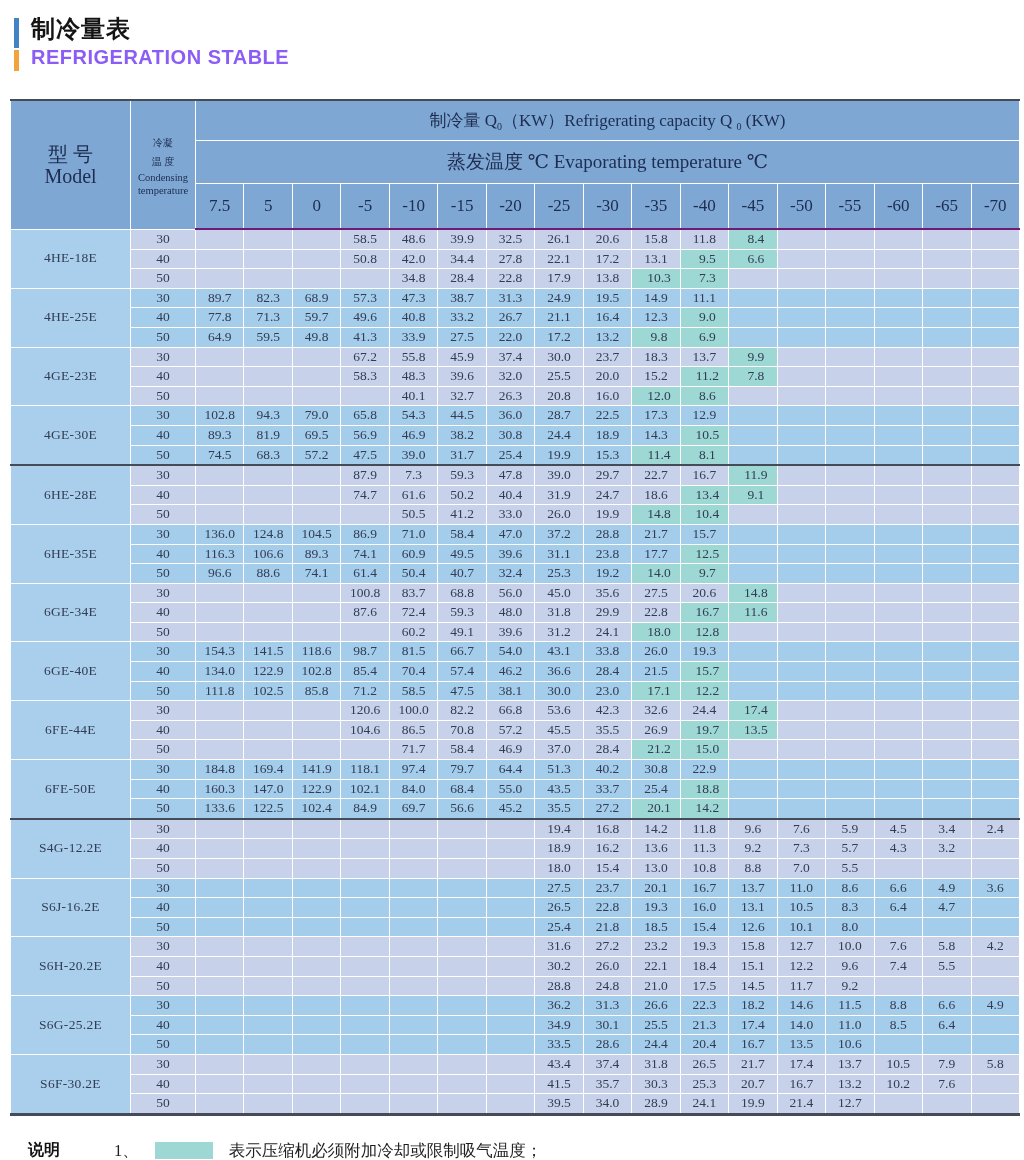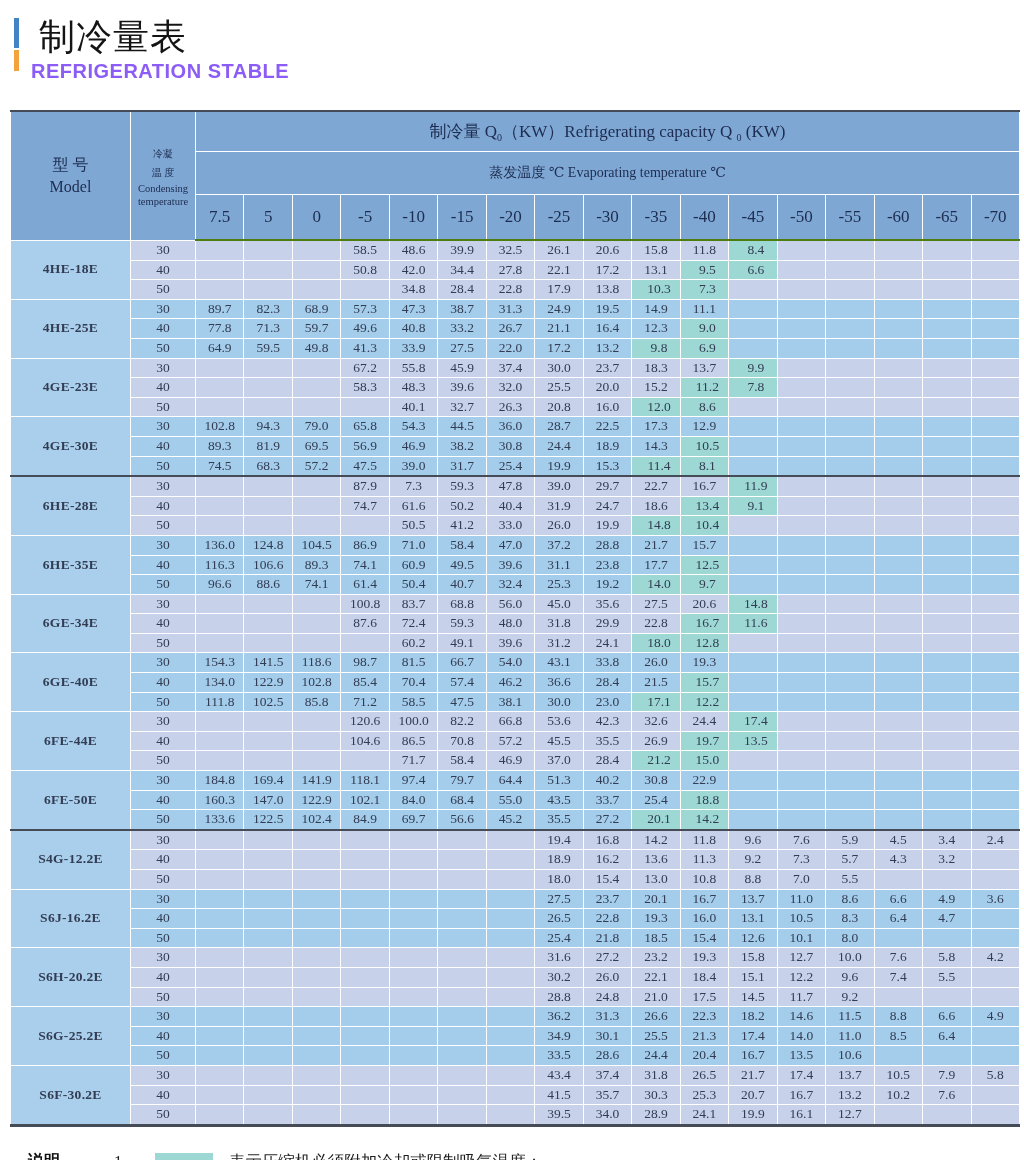--- a/index.html
+++ b/index.html
@@ -3,48 +3,48 @@
 <meta charset="utf-8">
 <style>
   html, body { margin: 0; padding: 0; background: #ffffff; }
   body { width: 1024px; height: 1160px; position: relative; font-family: "Liberation Sans", sans-serif; }
 
   
   .page-header { display: flex; align-items: flex-start; margin: 14px 0 0 14px; }
   .accent-bars { display: flex; flex-direction: column; margin-right: 12px; margin-top: 4px; }
   .bar-blue   { width: 5px; height: 30px; background: #4183c4; display: block; }
   .bar-orange { width: 5px; height: 21px; background: #f2a33c; display: block; margin-top: 2px; }
-  .titles h1 { margin: 8px; font-size: 36px; line-height: 30px; font-weight: normal; color: #141414;
+  .titles h1 { margin: 0; font-size: 24px; line-height: 30px; font-weight: bold; color: #141414;
                letter-spacing: 1px; }
   .titles h2 { margin: 2px 0 0 0; font-size: 20px; line-height: 22px; font-weight: bold; color: #8b5cf6;
                letter-spacing: 0.5px; }
 
   
   table.cap-table {
     border-collapse: collapse; table-layout: fixed;
     width: 1010px; margin: 28px 0 0 10px;
     font-family: "Liberation Serif", "DejaVu Serif", serif;
     border-top: 2px solid #454c58; border-bottom: 3px solid #454c58;
   }
   .cap-table th, .cap-table td { border: 1px solid #ffffff; text-align: center; padding: 0; overflow: hidden; }
 
   .cap-table thead th { background: #7ea7d3; color: #1d2c50; font-weight: normal; }
   th.cap-h  { height: 39px; font-size: 17px; }
   th.cap-h sub { font-size: 10px; }
-  th.evap-h { background: #a6d2f0; height: 42px; font-size: 14px; }
+  th.evap-h { background: #a6d2f0; height: 42px; font-size: 19px; }
   th.temp-h { height: 44px; font-size: 17px; }
-  th.model-h { font-size: 16px; line-height: 22px; }
+  th.model-h { font-size: 20px; line-height: 22px; }
   th.cond-h .cn { font-size: 10px; line-height: 19px; display: block; }
   th.cond-h .en { font-size: 10.5px; line-height: 13px; display: block; }
-  thead tr.temp-row th { border-bottom: 2px solid #4d7c0f; }
+  thead tr.temp-row th { border-bottom: 2px solid #701a75; }
 
   .cap-table tbody td { height: 18.6px; line-height: 18.6px; font-size: 13.5px; color: #323c52; }
   tr.blk-light td { background: #c7d2ea; }
   tr.blk-sky   td { background: #a4cceb; }
-  td.model-cell { background: #a9cfed !important; font-weight: bold; font-size: 14.5px; color: #25304c;
+  td.model-cell { background: #a9cfed !important; font-weight: normal; font-size: 14.5px; color: #25304c;
                   font-family: "Liberation Serif", "DejaVu Serif", serif; letter-spacing: 0.3px; }
   td.ct-cell { font-size: 14px; }
   td.teal { background: #9dd8d5 !important; padding-left: 6px; }
   tr.group-start td { border-top: 2.5px solid #454c58; }
 
   
   .notes-section { display: flex; margin: 24px 0 0 28px;
                    font-family: "Liberation Serif", "DejaVu Serif", serif; color: #1e1e1e; }
   .notes-label { font-family: "Liberation Sans", sans-serif; font-weight: bold; font-size: 16px;
                  width: 86px; color: #111; }
@@ -1013,21 +1013,21 @@
         <td></td>
         <td></td>
         <td></td>
         <td></td>
         <td></td>
         <td>39.5</td>
         <td>34.0</td>
         <td>28.9</td>
         <td>24.1</td>
         <td>19.9</td>
-        <td>16.1</td>
+        <td>21.4</td>
         <td>12.7</td>
         <td></td>
         <td></td>
         <td></td>
       </tr>
     </tbody>
 </table>
 
 <footer class="notes-section">
   <div class="notes-label">说明</div>

